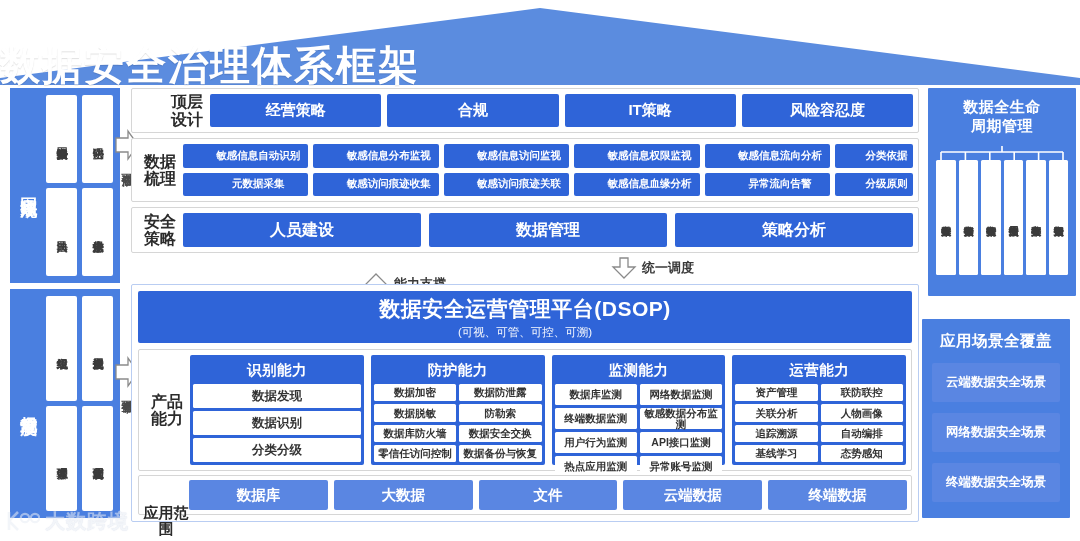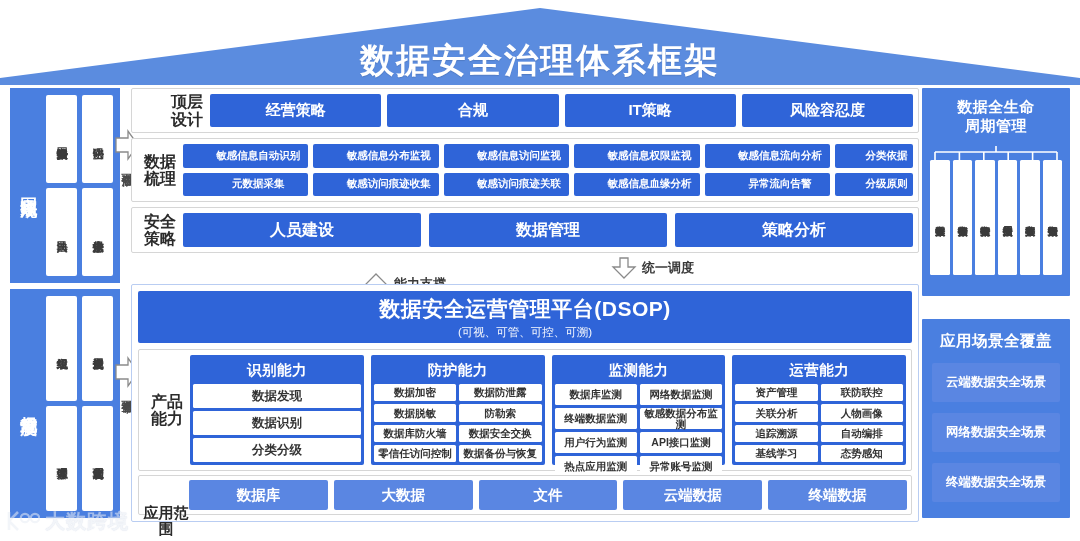--- a/index.html
+++ b/index.html
@@ -8,22 +8,22 @@
     background:#ffffff;
     font-family:"Liberation Sans","DejaVu Sans",sans-serif;
     color:#333;
   }
   #root{position:relative;width:1080px;height:541px;}
 
   
   .roof{position:absolute;left:0;top:0;width:1080px;height:85px;}
   .roof svg{display:block;}
   .roof-title{
-    position:absolute;left:0;top:38px;width:1080px;text-align:center;
-    color:#fff;font-size:34px;font-weight:bold;letter-spacing:2px;
+    position:absolute;left:0;top:38px;width:1080px;text-align:left;
+    color:#fff;font-size:40px;font-weight:bold;letter-spacing:2px;
     text-shadow:0 1px 1px rgba(0,0,0,.12);
   }
 
   
   .col-left{position:absolute;left:10px;top:88px;width:110px;height:430px;}
   .col-right{position:absolute;left:922px;top:88px;width:148px;height:430px;}
   .col-mid{position:absolute;left:131px;top:88px;width:788px;height:434px;}
 
   
   .lpanel{position:absolute;left:0;width:110px;background:#4a7fe0;
@@ -119,21 +119,21 @@
   .scope{position:absolute;left:6px;top:190px;width:774px;height:40px;
          border:1px solid #d6d6d6;background:#fff;box-sizing:border-box;
          display:flex;align-items:stretch;padding:4px;border-radius:2px;}
   .scope-label{width:46px;flex:0 0 46px;display:flex;align-items:center;justify-content:center;
                font-size:15px;font-weight:bold;color:#2b2b2b;line-height:1.08;text-align:center;margin-top:41px;}
   .scope-body{flex:1;display:flex;gap:6px;}
   .scope-body .pill{flex:1;background:#5a86e2;font-size:14.5px;}
 
   
   .rpanel{position:absolute;left:0;width:148px;background:#4a7fe0;border-radius:1px;}
-  .rpanel.r1{top:0;height:208px;}
+  .rpanel.r1{top:0;height:208px;margin-left:6px;}
   .rpanel.r2{top:231px;height:199px;}
   .rp-title{color:#fff;font-weight:bold;text-align:center;letter-spacing:.5px;}
   .rpanel.r1 .rp-title{font-size:15px;padding-top:10px;line-height:1.25;}
   .rpanel.r2 .rp-title{font-size:15.5px;padding-top:12px;}
 
   .tree{position:absolute;left:10px;top:58px;width:128px;height:16px;}
   .life-cells{position:absolute;left:8px;top:72px;width:132px;height:115px;
               display:grid;grid-template-columns:repeat(6,1fr);gap:3px;}
   .life-cell{background:#fff;border-radius:1.5px;display:flex;align-items:center;
              justify-content:center;font-size:10px;color:#3b3b3b;font-weight:bold;

